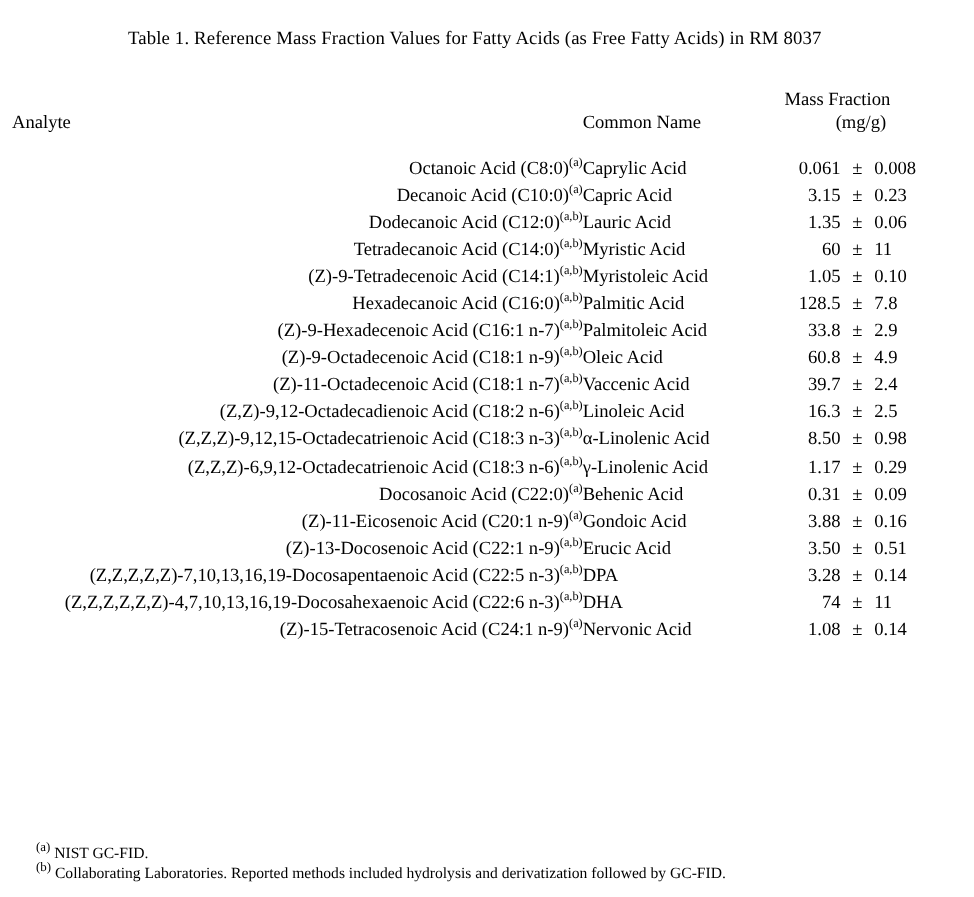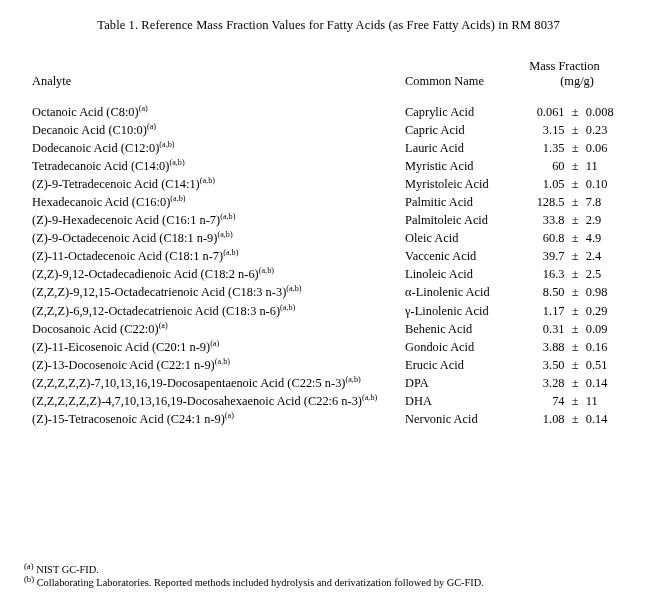--- a/index.html
+++ b/index.html
@@ -12,21 +12,21 @@
     background: #ffffff;
     font-family: "Liberation Serif", serif;
     color: #000000;
     overflow: hidden;
   }
   .page {
     position: relative;
     width: 649px;
     height: 598px;
     box-sizing: border-box;
-    padding: 10px 24px 0 32px;
+    padding: 10px 24px 0 8px;
   }
   .title {
     text-align: center;
     font-size: 12.5px;
     margin: 8px 0 0 0;
     letter-spacing: 0.1px;
   }
   table.main {
     width: 100%;
     border-collapse: collapse;
@@ -49,21 +49,21 @@
     text-align: center;
     width: 110px;
   }
   .hdr-mass .l1 { display: block; }
   .hdr-mass .l2 { display: block; text-align: center; }
   tr.data-row td {
     padding: 1.55px 0;
     vertical-align: baseline;
     white-space: nowrap;
   }
-  td.analyte { width: 390px; }
+  td.analyte { width: 390px; text-align: right; }
   td.common  { width: 148px; }
   td.val {
     text-align: right;
     width: 40px;
     padding-right: 5px !important;
   }
   td.pm {
     text-align: center;
     width: 12px;
   }

